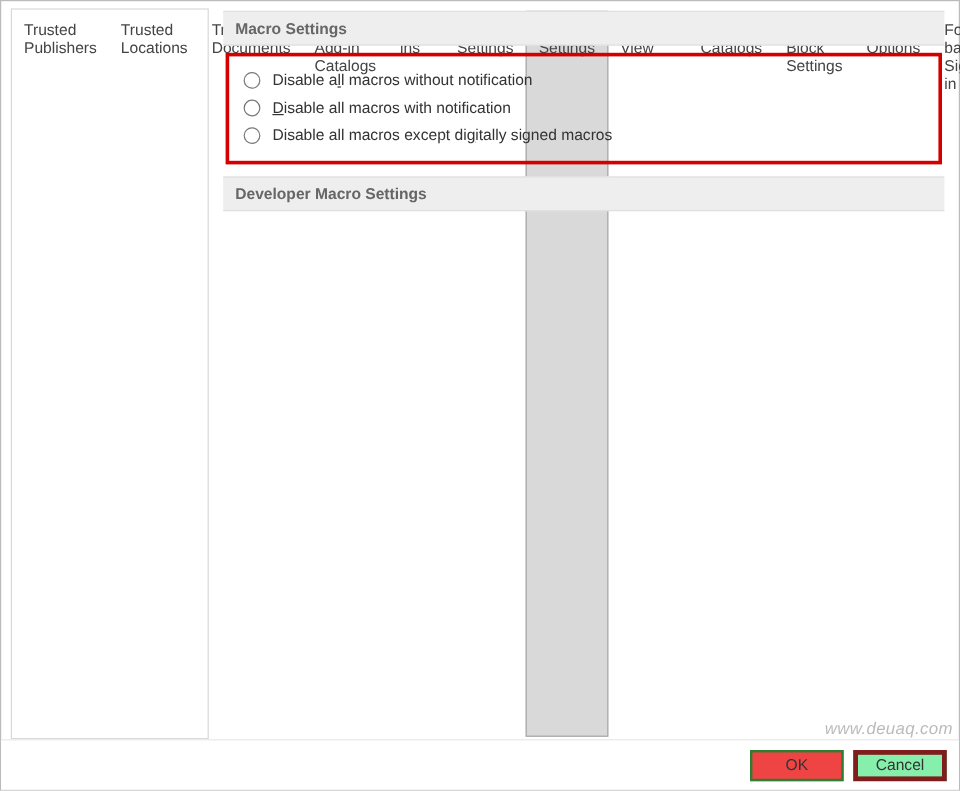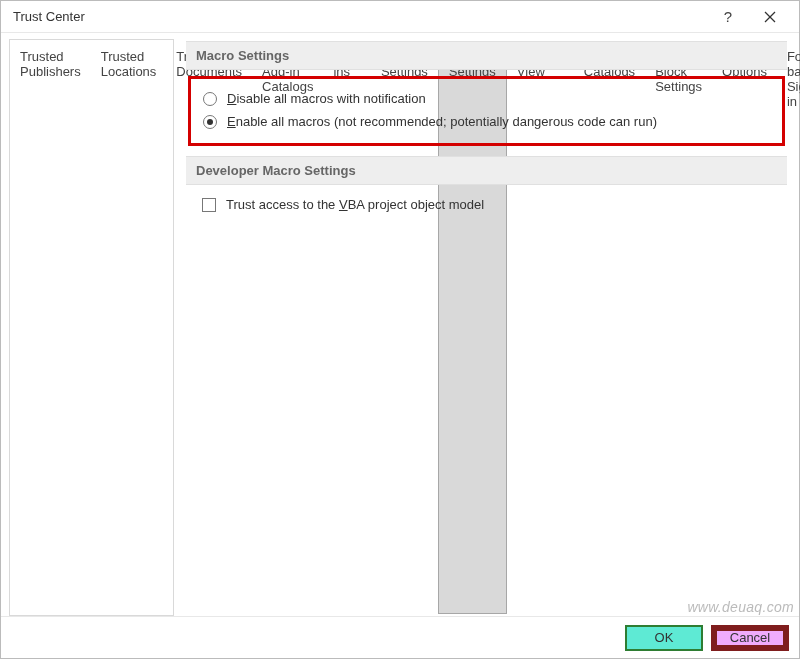--- a/index.html
+++ b/index.html
@@ -128,60 +128,48 @@
     align-items: center;
     justify-content: flex-end;
     gap: 8px;
     padding: 0 10px;
     border-top: 1px solid #e8e8e8;
     background: #fff;
   }
   .btn {
     min-width: 78px;
     height: 26px;
-    border: 6px solid #7f1d1d;
-    background: #f0abfc;
+    border: 4px solid #7f1d1d;
+    background: #86efac;
     font-size: 13px;
     color: #333;
     display: flex;
     align-items: center;
     justify-content: center;
     cursor: default;
   }
   .btn.primary {
     border: 2px solid #2e7d32;
-    background: #5eead4;
+    background: #ef4444;
   }
   .watermark {
     position: absolute;
     right: 6px;
     bottom: 44px;
     font-size: 14px;
     color: #bbb;
     letter-spacing: 0.3px;
     font-style: italic;
   }
 </style>
 </head>
 <body>
 
 <div class="dialog">
 
-  <div class="titlebar">
-    <span class="title">Trust Center</span>
-    <div class="help-btn">
-      <span>?</span>
-    </div>
-    <div class="close-btn">
-      <svg viewBox="0 0 12 12">
-          <line x1="1" y1="1" x2="11" y2="11" stroke="#333" stroke-width="1.3"></line>
-          <line x1="11" y1="1" x2="1" y2="11" stroke="#333" stroke-width="1.3"></line>
-        </svg>
-    </div>
-  </div>
 
   <div class="content">
 
     <div class="sidebar">
       <div class="sidebar-item"><span>Trusted Publishers</span></div>
       <div class="sidebar-item"><span>Trusted Locations</span></div>
       <div class="sidebar-item"><span>Trusted Documents</span></div>
       <div class="sidebar-item"><span>Privacy Add-in Catalogs</span></div>
       <div class="sidebar-item"><span>Add-ins</span></div>
       <div class="sidebar-item"><span>Options Settings</span></div>
@@ -192,40 +180,40 @@
       <div class="sidebar-item"><span>Privacy Options</span></div>
       <div class="sidebar-item"><span>Form-based Sign-in</span></div>
     </div>
 
     <div class="main">
 
       <div class="section-header first">Macro Settings</div>
 
       <div class="highlight-box">
 
+        <div class="radio-row">
+          <span class="radio-circle"></span>
+          <span><span>Disable a</span><span class="underline">l</span><span>l macros without notification</span></span>
+        </div>
 
         <div class="radio-row">
           <span class="radio-circle"></span>
           <span><span></span><span class="underline">D</span><span>isable all macros with notification</span></span>
         </div>
 
-
         <div class="radio-row">
-          <span class="radio-circle checked"></span>
-          <span><span></span><span class="underline">E</span><span>nable all macros (not recommended; potentially dangerous code can run)</span></span>
+          <span class="radio-circle"></span>
+          <span><span>Disable all macros except di</span><span class="underline">g</span><span>itally signed macros</span></span>
         </div>
 
+
       </div>
 
       <div class="section-header">Developer Macro Settings</div>
 
-      <div class="check-row">
-        <span class="check-square"></span>
-        <span><span>Trust access to the </span><span class="underline">V</span><span>BA project object model</span></span>
-      </div>
 
     </div>
 
   </div>
 
   <div class="footer">
     <div class="btn primary">
         <span>OK</span>
       </div>
     <div class="btn">

